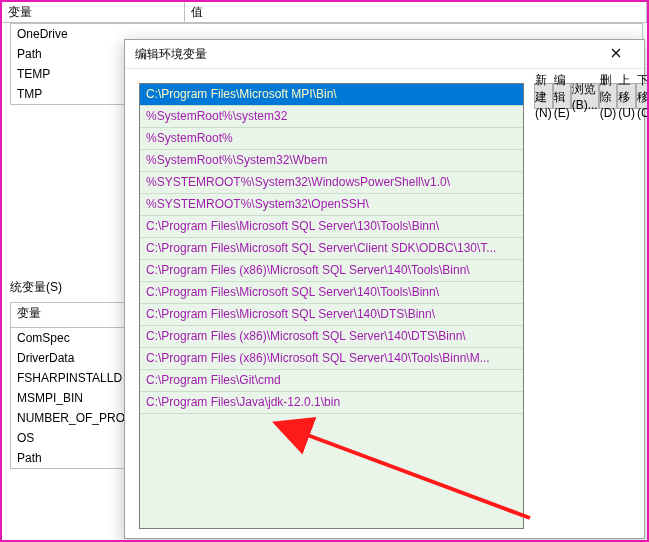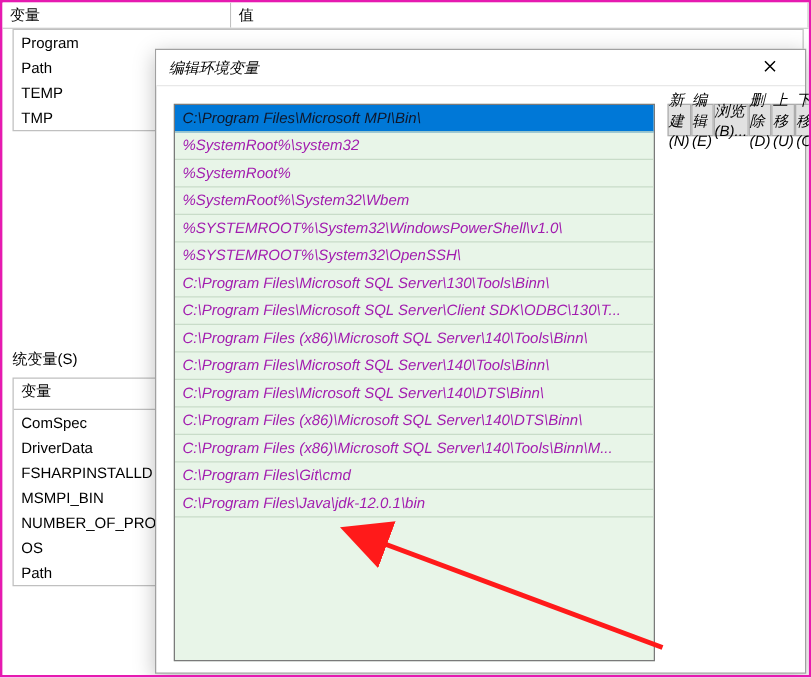--- a/index.html
+++ b/index.html
@@ -64,21 +64,20 @@
   .dialog {
     position: absolute;
     left: 122px;
     top: 37px;
     width: 521px;
     height: 500px;
     background: #fff;
     border: 1px solid #a0a0a0;
     box-shadow: 0 4px 16px rgba(0,0,0,0.25);
     box-sizing: border-box;
-    font-style: italic;
   }
   .titlebar {
     display: flex;
     align-items: center;
     height: 28px;
     padding: 0 8px 0 10px;
     background: #fff;
     border-bottom: 1px solid #e8e8e8;
   }
   .titlebar .title-text {
@@ -116,21 +115,21 @@
     padding: 0 6px;
     border-bottom: 1px solid #c8dcc8;
     white-space: nowrap;
     overflow: hidden;
     text-overflow: ellipsis;
     color: #a21caf;
     font-size: 12px;
   }
   .path-row.selected {
     background: #0078d7;
-    color: #0f172a;
+    color: #fef9c3;
   }
 
   .btn-col {
     width: 96px;
     margin-left: 10px;
     display: flex;
     flex-direction: row;
   }
   .winbtn {
     height: 24px;
@@ -172,21 +171,21 @@
 <body>
 
 <div class="root">
 
   <div class="bg">
     <div class="bg-headers">
       <div class="cell-h col1">变量</div>
       <div class="cell-h col2">值</div>
     </div>
     <div class="bg-list-top">
-      <div class="row">Program</div>
+      <div class="row">OneDrive</div>
       <div class="row">Path</div>
       <div class="row">TEMP</div>
       <div class="row">TMP</div>
     </div>
 
     <div class="sys-label">统变量(S)</div>
 
     <div class="bg-list-bot">
       <div class="header-row">变量</div>
       <div class="row">ComSpec</div>

